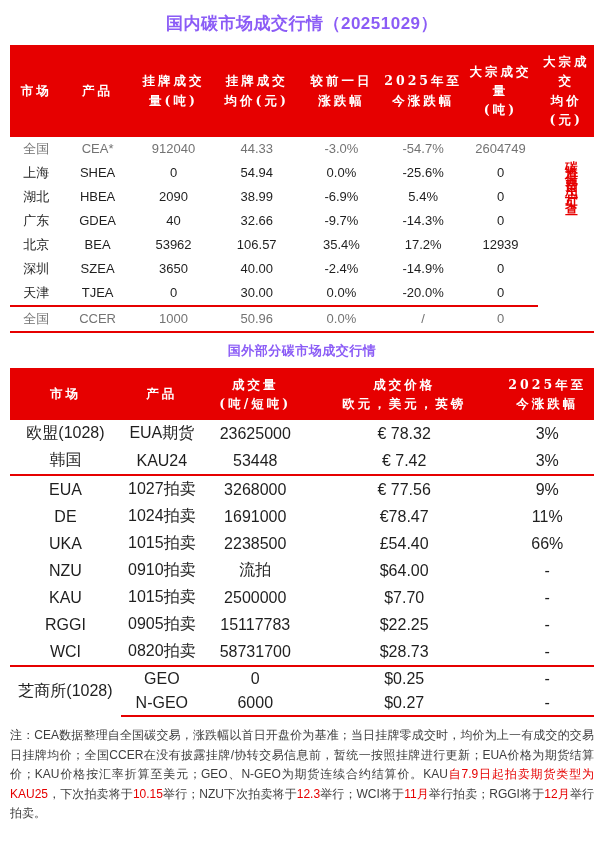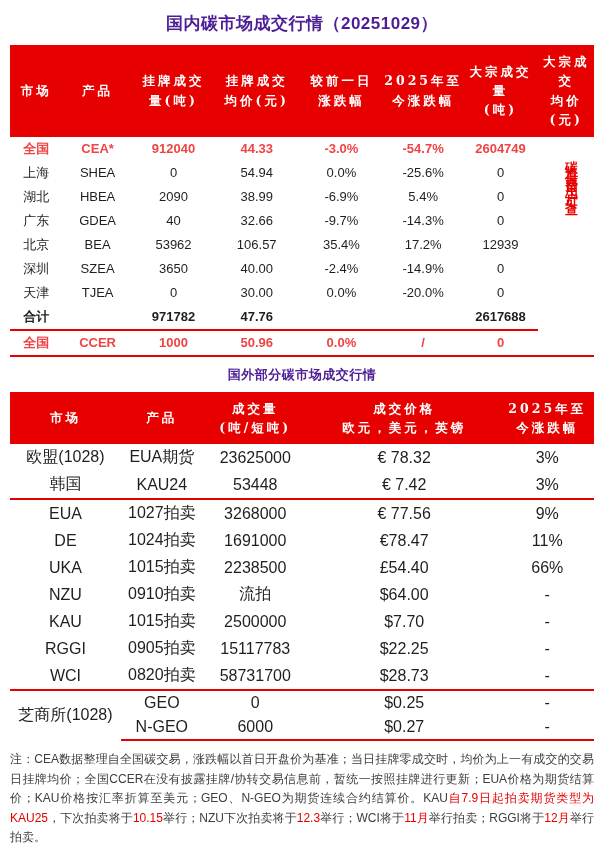--- a/index.html
+++ b/index.html
@@ -6,21 +6,21 @@
   html,body { background: #ffffff; }
   body {
     width: 604px; height: 857px;
     font-family: "Liberation Sans", "DejaVu Sans", sans-serif;
     color: #1f1f1f;
     padding: 8px 10px 0 10px;
     overflow: hidden;
   }
   .title {
     text-align: center;
-    color: #4c1d95;
+    color: #8b5cf6;
     font-weight: bold;
     font-size: 17px;
     letter-spacing: .5px;
   }
   .title-1 { margin: 4px 0 10px 0; }
   .title-2 { margin: 9px 0 8px 0; font-size: 13px; }
 
   table.tbl { width: 100%; border-collapse: collapse; table-layout: fixed; }
   .tbl thead th {
     background: #e60000;
@@ -36,21 +36,21 @@
   }
   .tbl td {
     text-align: center;
     vertical-align: middle;
     font-size: 13px;
     padding: 3px 0;
     height: 22px;
     color: #1f1f1f;
   }
   .tbl-foreign td { height: 23px; font-size: 16px; }
-  tr.hl td { color: #ef4444; font-weight: bold; text-align: center; }
+  tr.hl td { color: #737373; font-weight: normal; text-align: center; }
   tr.total td { font-weight: bold; }
   td.lt { border-top: 2px solid #e60000; }
   td.lb { border-bottom: 2px solid #e60000; }
   .tbl-wrap { position: relative; }
   .watermark {
     position: absolute;
     right: 14px; top: 105px;
     writing-mode: vertical-rl;
     color: #e60000;
     font-size: 13px;
@@ -167,30 +167,20 @@
         <tr>
           <td>天津</td>
           <td>TJEA</td>
           <td>0</td>
           <td>30.00</td>
           <td>0.0%</td>
           <td>-20.0%</td>
           <td>0</td>
           <td></td>
         </tr>
-        <tr class="total">
-          <td>合计</td>
-          <td></td>
-          <td>971782</td>
-          <td>47.76</td>
-          <td></td>
-          <td></td>
-          <td>2617688</td>
-          <td></td>
-        </tr>
         <tr class="hl">
           <td class="lt lb">全国</td>
           <td class="lt lb">CCER</td>
           <td class="lt lb">1000</td>
           <td class="lt lb">50.96</td>
           <td class="lt lb">0.0%</td>
           <td class="lt lb">/</td>
           <td class="lt lb">0</td>
           <td class="lb"></td>
         </tr>

